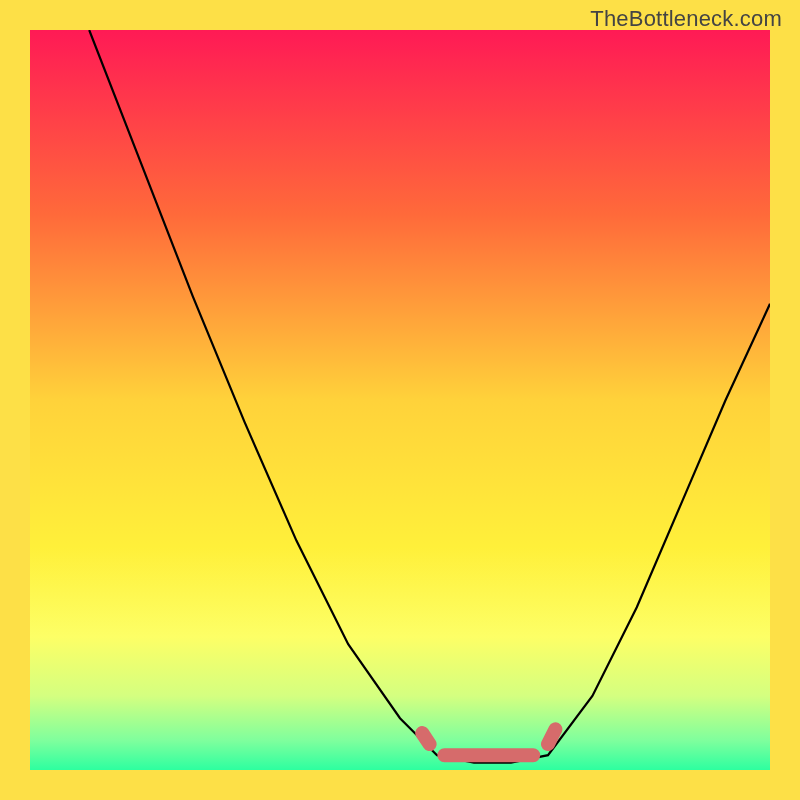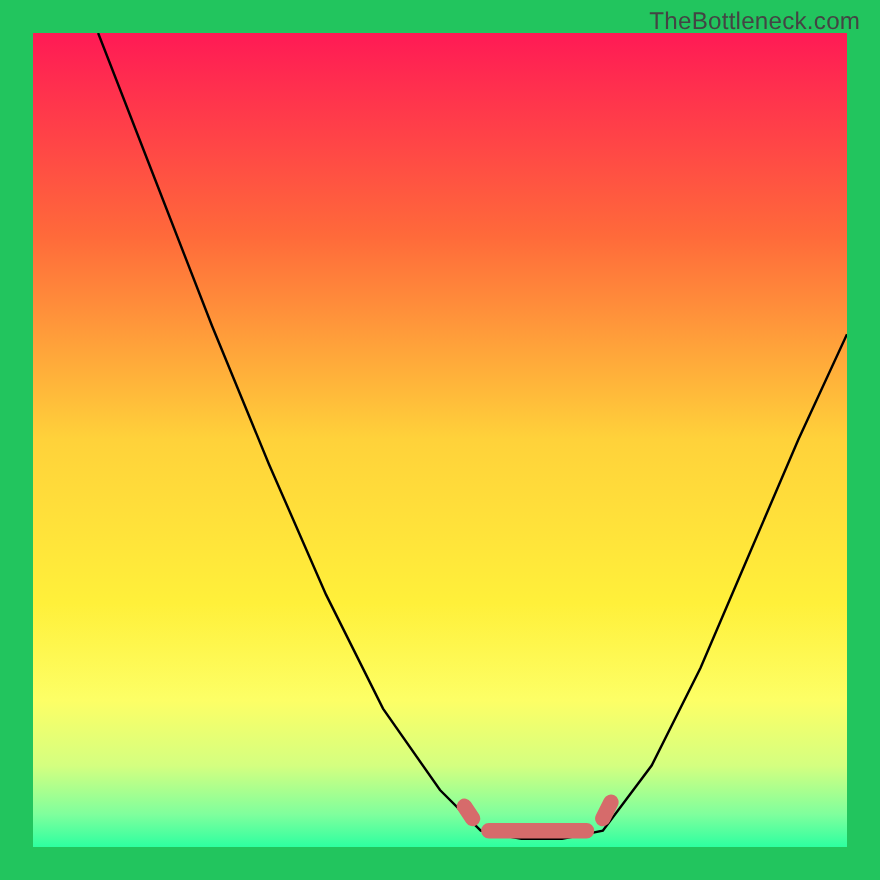--- a/index.html
+++ b/index.html
@@ -8,21 +8,21 @@
     width: 800px;
     height: 800px;
     background: #000;
     font-family: Arial, Helvetica, sans-serif;
     overflow: hidden;
   }
   .frame {
     position: relative;
     width: 800px;
     height: 800px;
-    background: #22c55e;
+    background: #fde047;
   }
   .plot {
     position: absolute;
     left: 30px;
     top: 30px;
     width: 740px;
     height: 740px;
     overflow: hidden;
   }
   .gradient {

